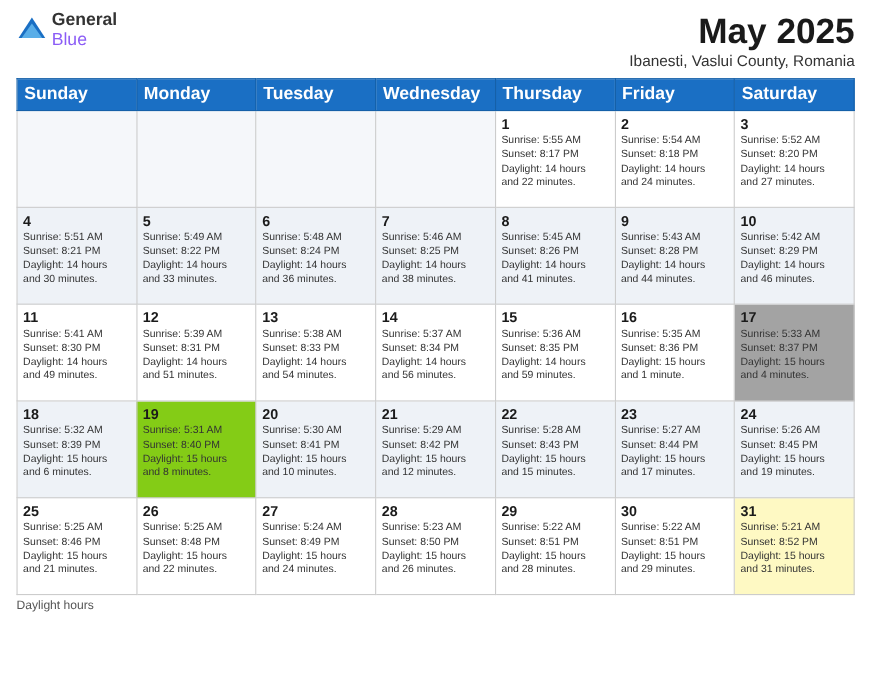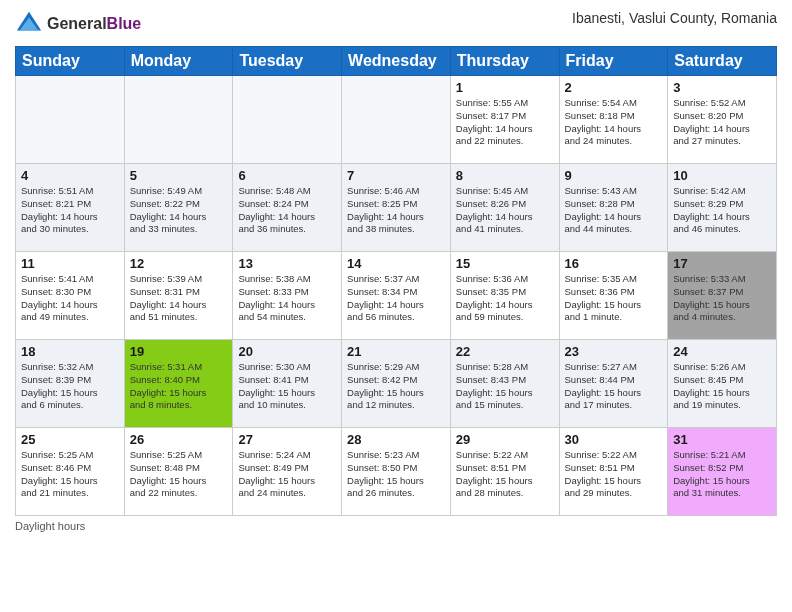--- a/index.html
+++ b/index.html
@@ -22,32 +22,32 @@
       justify-content: space-between;
       align-items: flex-start;
       margin-bottom: 8px;
     }
     .logo {
       display: flex;
       align-items: center;
     }
     .logo-text {
       display: flex;
-      flex-direction: row;
+      flex-direction: column;
       line-height: 1.1;
     }
     .logo-general {
       font-size: 16px;
       font-weight: bold;
       color: #333;
     }
     .logo-blue {
       font-size: 16px;
-      font-weight: bold;
-      color: #701a75;
+      font-weight: normal;
+      color: #8b5cf6;
     }
     .logo-icon {
       width: 28px;
       height: 28px;
       margin-right: 4px;
     }
     .title-area {
       text-align: right;
     }
     .month-title {
@@ -118,20 +118,21 @@
       <svg class="logo-icon" viewBox="0 0 30 30">
         <polygon points="15,2 28,22 2,22" fill="#1a6fc4"></polygon>
         <polygon points="15,8 25,22 5,22" fill="#5aaee8"></polygon>
       </svg>
       <div class="logo-text">
         <span class="logo-general">General</span>
         <span class="logo-blue">Blue</span>
       </div>
     </div>
     <div class="title-area">
+      <div class="month-title">May 2025</div>
       <div class="location">Ibanesti, Vaslui County, Romania</div>
     </div>
   </div>
 
   <table>
     <thead>
       <tr>
         <th class="day-header">Sunday</th>
         <th class="day-header">Monday</th>
         <th class="day-header">Tuesday</th>
@@ -358,21 +359,21 @@
             <div class="cell-text">Daylight: 15 hours</div>
             <div class="cell-text">and 28 minutes.</div>
           </td>
           <td class="calendar-cell" style="background: rgb(255, 255, 255);">
             <div class="day-number">30</div>
             <div class="cell-text">Sunrise: 5:22 AM</div>
             <div class="cell-text">Sunset: 8:51 PM</div>
             <div class="cell-text">Daylight: 15 hours</div>
             <div class="cell-text">and 29 minutes.</div>
           </td>
-          <td class="calendar-cell" style="background: #f0abfc;">
+          <td class="calendar-cell" style="background: #fef9c3;">
             <div class="day-number">31</div>
             <div class="cell-text">Sunrise: 5:21 AM</div>
             <div class="cell-text">Sunset: 8:52 PM</div>
             <div class="cell-text">Daylight: 15 hours</div>
             <div class="cell-text">and 31 minutes.</div>
           </td>
         </tr>
       </tbody>
   </table>
 

